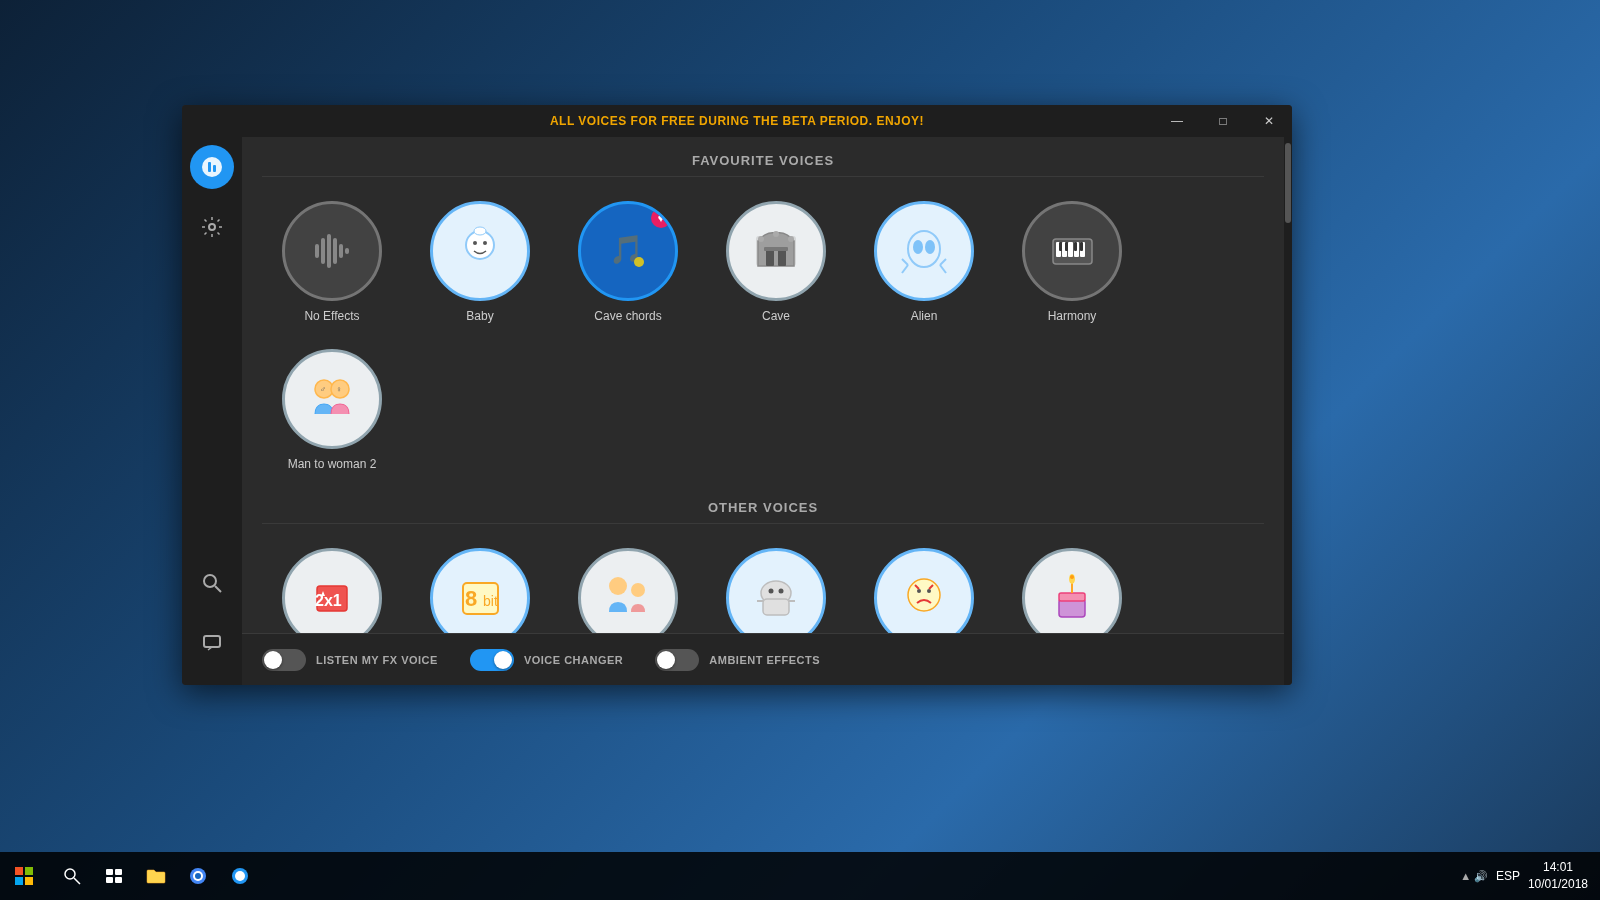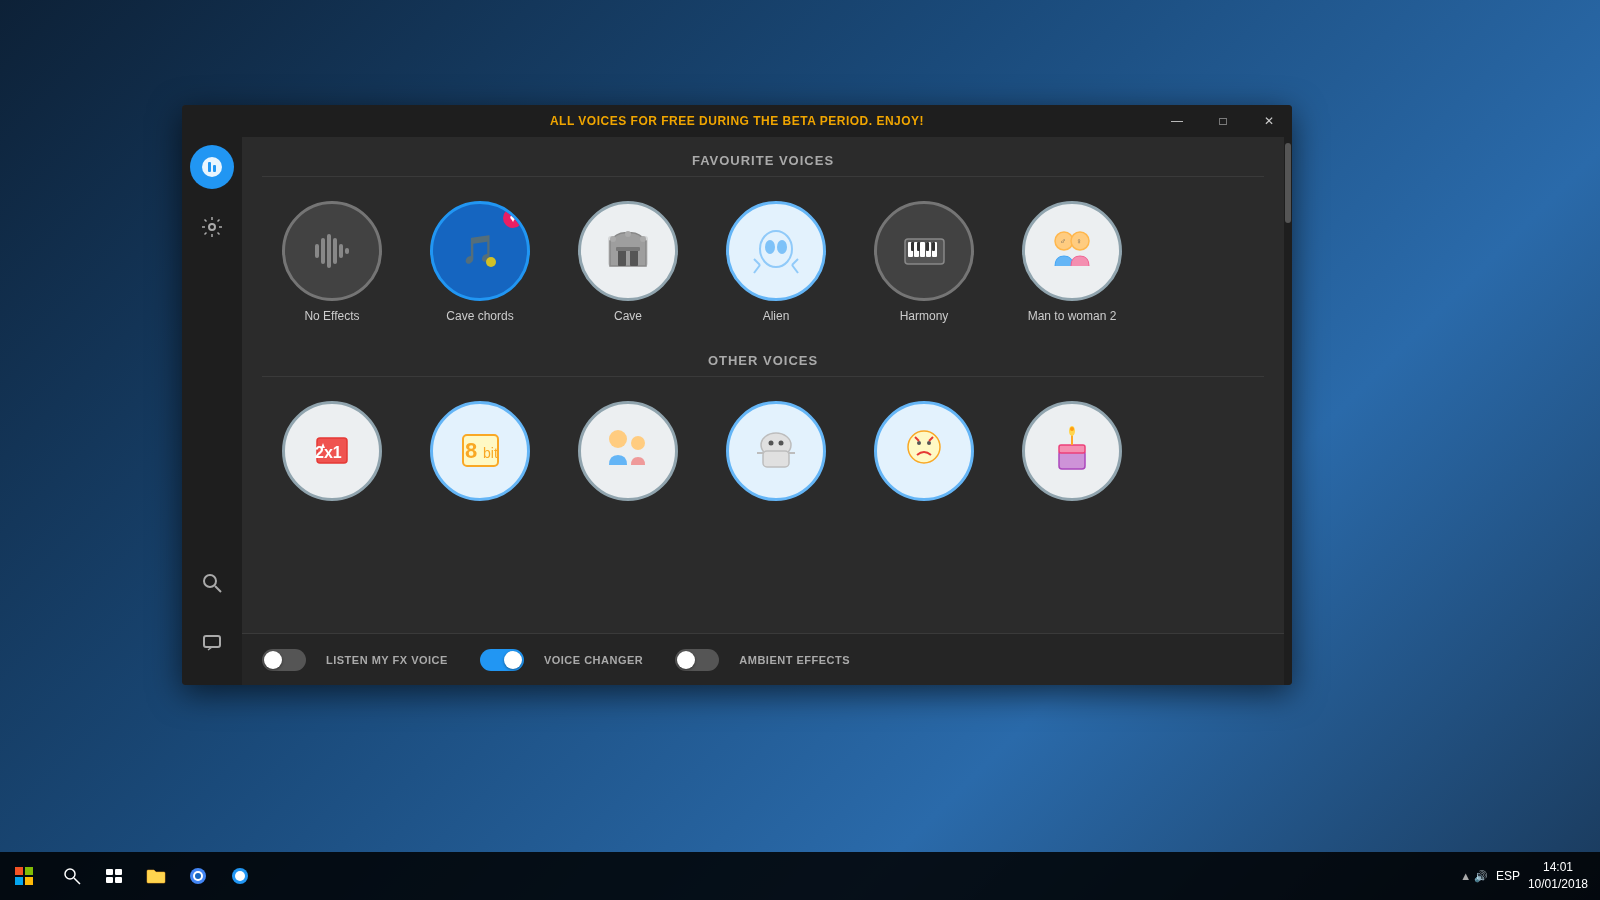--- a/index.html
+++ b/index.html
@@ -269,21 +269,21 @@
       display: flex;
       align-items: center;
       padding: 0 20px;
       gap: 32px;
       flex-shrink: 0;
     }
 
     .toggle-group {
       display: flex;
       align-items: center;
-      gap: 20px;
+      gap: 10px;
     }
     .toggle-label {
       color: #aaa;
       font-size: 11px;
       font-weight: 600;
       letter-spacing: 0.5px;
     }
     .toggle-switch {
       width: 44px;
       height: 22px;
@@ -393,20 +393,32 @@
                     <rect x="14" y="12" width="4" height="26" fill="#888" rx="2"></rect>
                     <rect x="20" y="8" width="4" height="34" fill="#888" rx="2"></rect>
                     <rect x="26" y="12" width="4" height="26" fill="#888" rx="2"></rect>
                     <rect x="32" y="18" width="4" height="14" fill="#888" rx="2"></rect>
                     <rect x="38" y="22" width="4" height="6" fill="#888" rx="2"></rect>
                   </svg>
                 </div>
                 <span class="voice-label">No Effects</span>
               </div>
 
+              <div class="voice-item">
+                <div class="voice-circle light-blue">
+                  <svg width="60" height="60" viewBox="0 0 60 60">
+                    <circle cx="30" cy="24" r="14" fill="#fff" stroke="#90caf9" stroke-width="2"></circle>
+                    <circle cx="25" cy="22" r="2" fill="#555"></circle>
+                    <circle cx="35" cy="22" r="2" fill="#555"></circle>
+                    <path d="M24 30 Q30 35 36 30" stroke="#555" stroke-width="1.5" fill="none"></path>
+                    <ellipse cx="30" cy="10" rx="6" ry="4" fill="#fff" stroke="#90caf9" stroke-width="1"></ellipse>
+                  </svg>
+                </div>
+                <span class="voice-label">Baby</span>
+              </div>
 
               <div class="voice-item">
                 <div class="voice-circle active">
                   <div class="heart-badge">♥</div>
                   <svg width="55" height="55" viewBox="0 0 55 55">
                     <text x="8" y="35" font-size="28">🎵</text>
                     <circle cx="38" cy="38" r="5" fill="#ffd700" opacity="0.8"></circle>
                   </svg>
                 </div>
                 <span class="voice-label">Cave chords</span>

